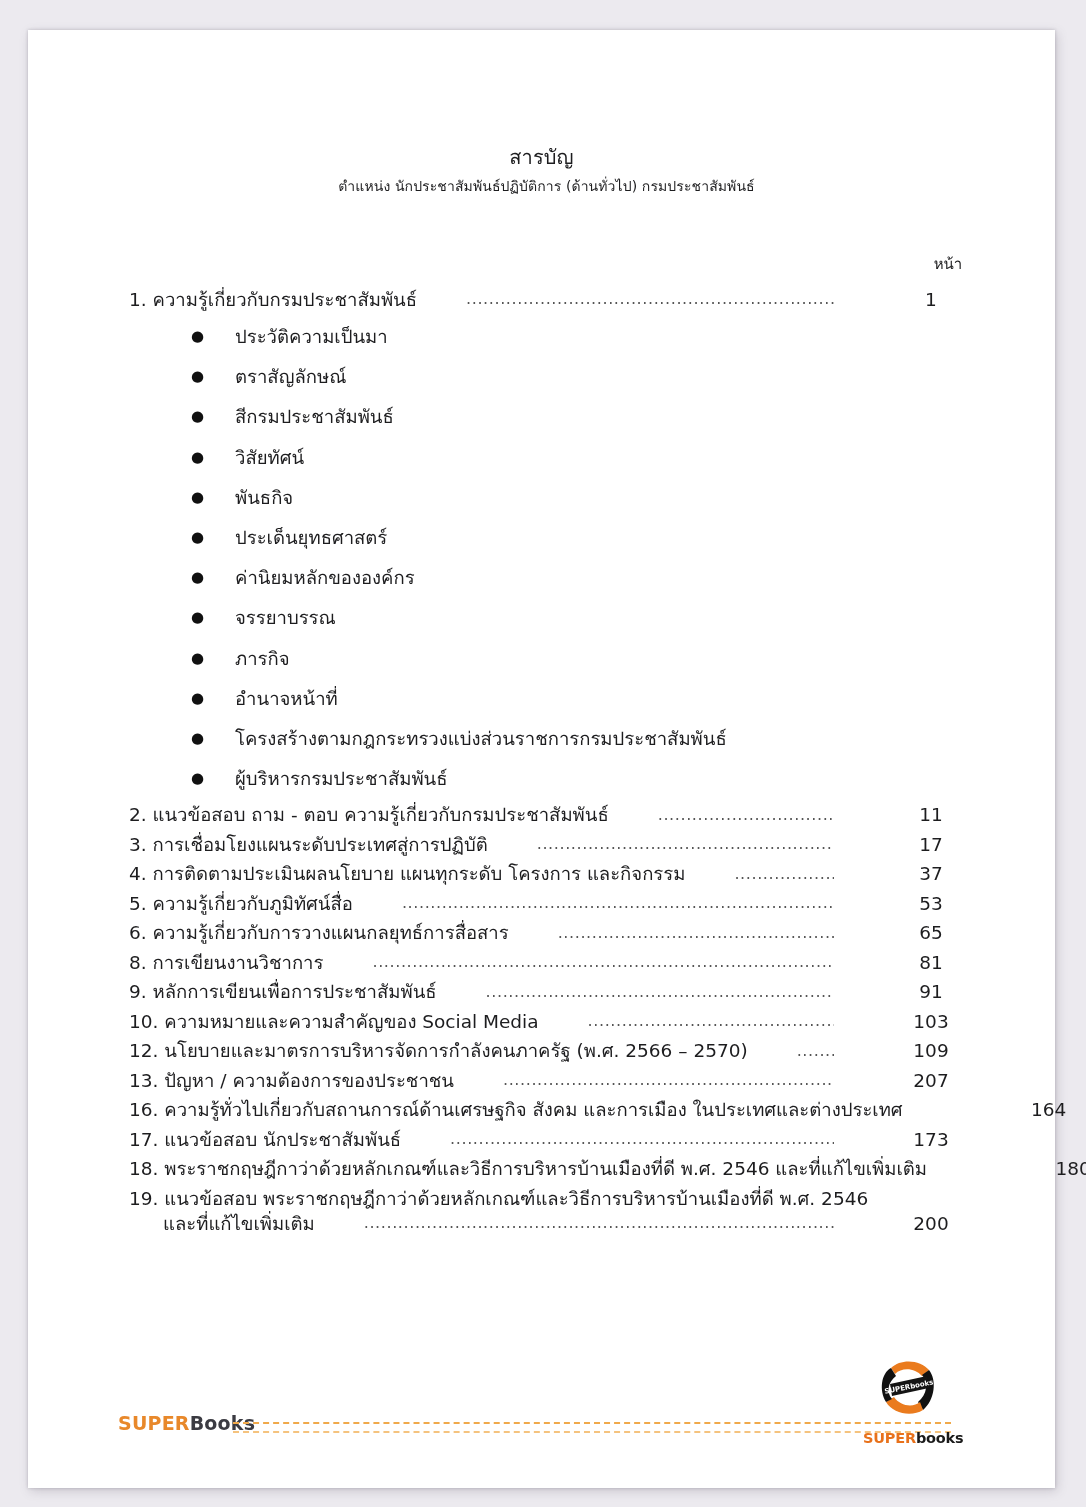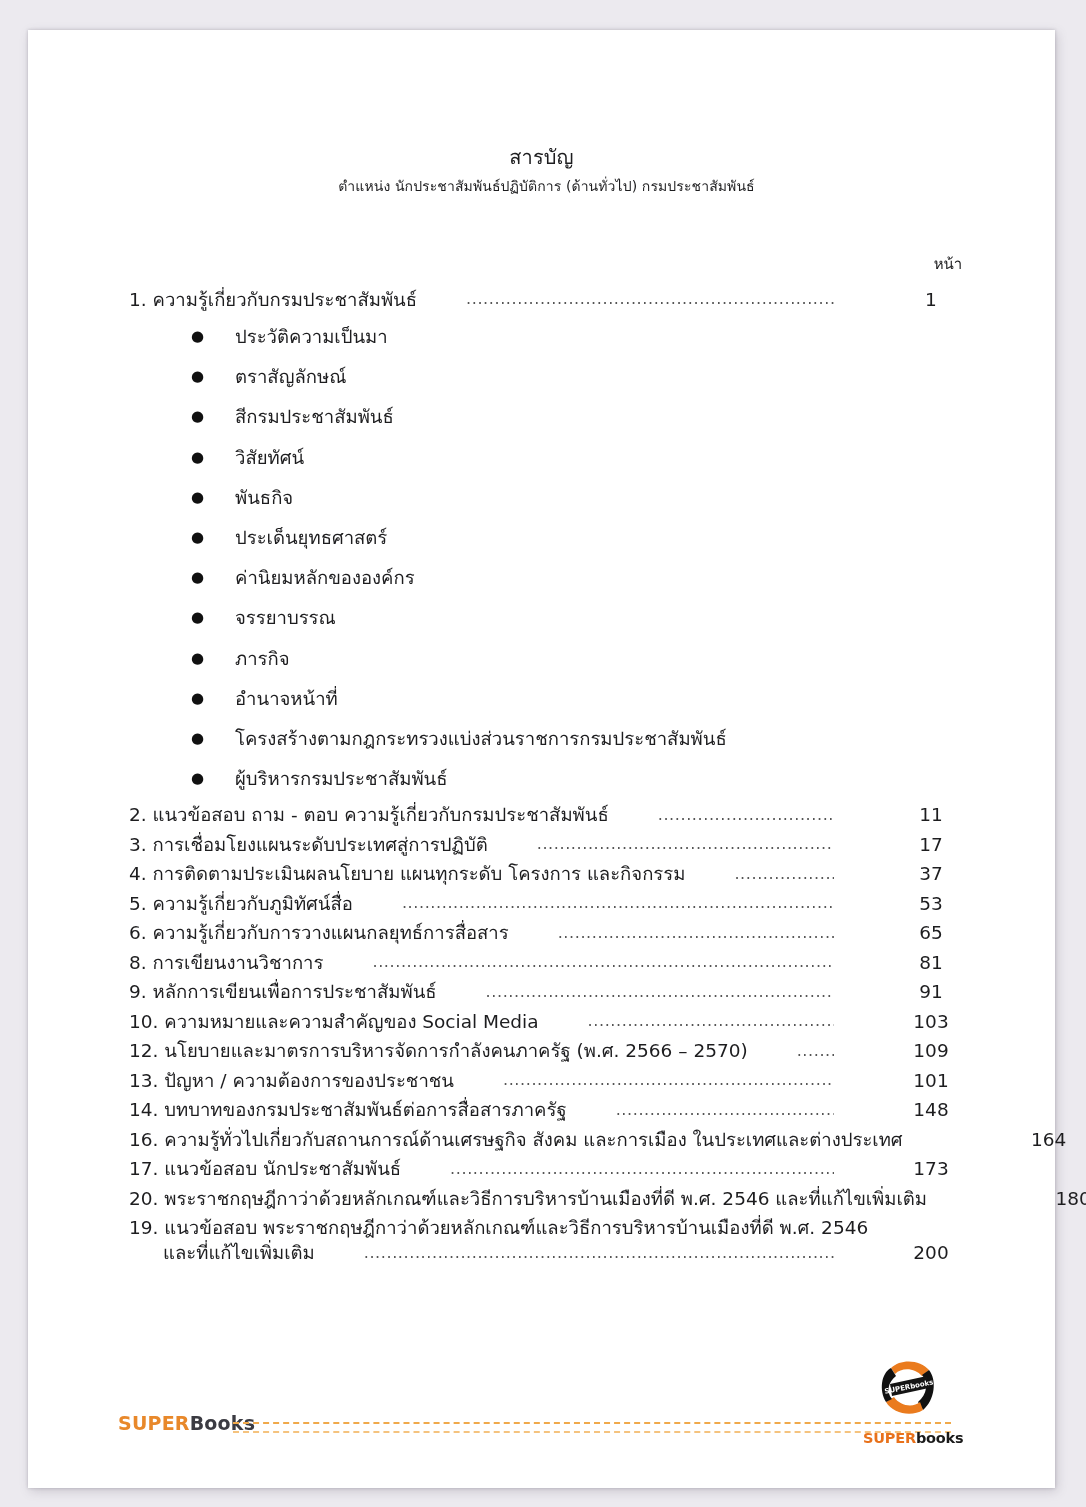--- a/index.html
+++ b/index.html
@@ -303,39 +303,34 @@
       <span class="pagenum">103</span>
     </div>
     <div class="toc-entry">
       <span class="label">12. นโยบายและมาตรการบริหารจัดการกำลังคนภาครัฐ (พ.ศ. 2566 – 2570)</span>
       <span class="leader"></span>
       <span class="pagenum">109</span>
     </div>
     <div class="toc-entry">
       <span class="label">13. ปัญหา / ความต้องการของประชาชน</span>
       <span class="leader"></span>
-      <span class="pagenum">101</span>
-    </div>
-    <div class="toc-entry">
-      <span class="label">14. บทบาทของกรมประชาสัมพันธ์ต่อการสื่อสารภาครัฐ</span>
-      <span class="leader"></span>
-      <span class="pagenum">148</span>
+      <span class="pagenum">207</span>
     </div>
     <div class="toc-entry">
       <span class="label">16. ความรู้ทั่วไปเกี่ยวกับสถานการณ์ด้านเศรษฐกิจ สังคม และการเมือง ในประเทศและต่างประเทศ</span>
       <span class="leader"></span>
       <span class="pagenum">164</span>
     </div>
     <div class="toc-entry">
       <span class="label">17. แนวข้อสอบ นักประชาสัมพันธ์</span>
       <span class="leader"></span>
       <span class="pagenum">173</span>
     </div>
     <div class="toc-entry">
-      <span class="label">20. พระราชกฤษฎีกาว่าด้วยหลักเกณฑ์และวิธีการบริหารบ้านเมืองที่ดี พ.ศ. 2546 และที่แก้ไขเพิ่มเติม</span>
+      <span class="label">18. พระราชกฤษฎีกาว่าด้วยหลักเกณฑ์และวิธีการบริหารบ้านเมืองที่ดี พ.ศ. 2546 และที่แก้ไขเพิ่มเติม</span>
       <span class="leader"></span>
       <span class="pagenum">180</span>
     </div>
 
     <div class="toc-entry wrap-first no-leader">
       <span class="label">19. แนวข้อสอบ พระราชกฤษฎีกาว่าด้วยหลักเกณฑ์และวิธีการบริหารบ้านเมืองที่ดี พ.ศ. 2546</span>
       <span class="leader"></span>
       <span class="pagenum"></span>
     </div>
     <div class="toc-entry cont">

